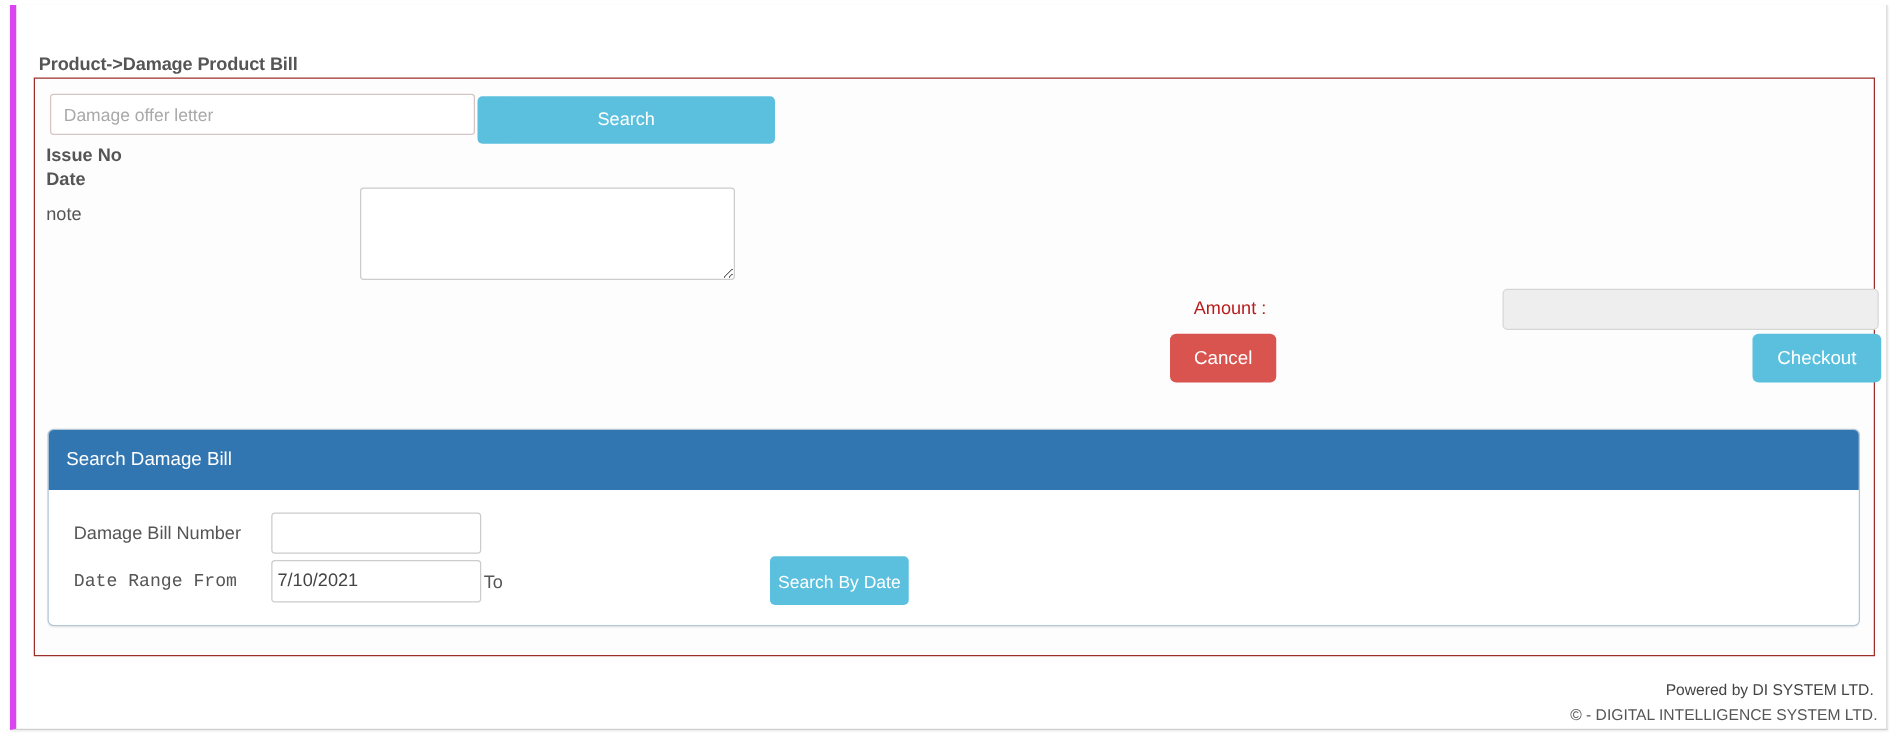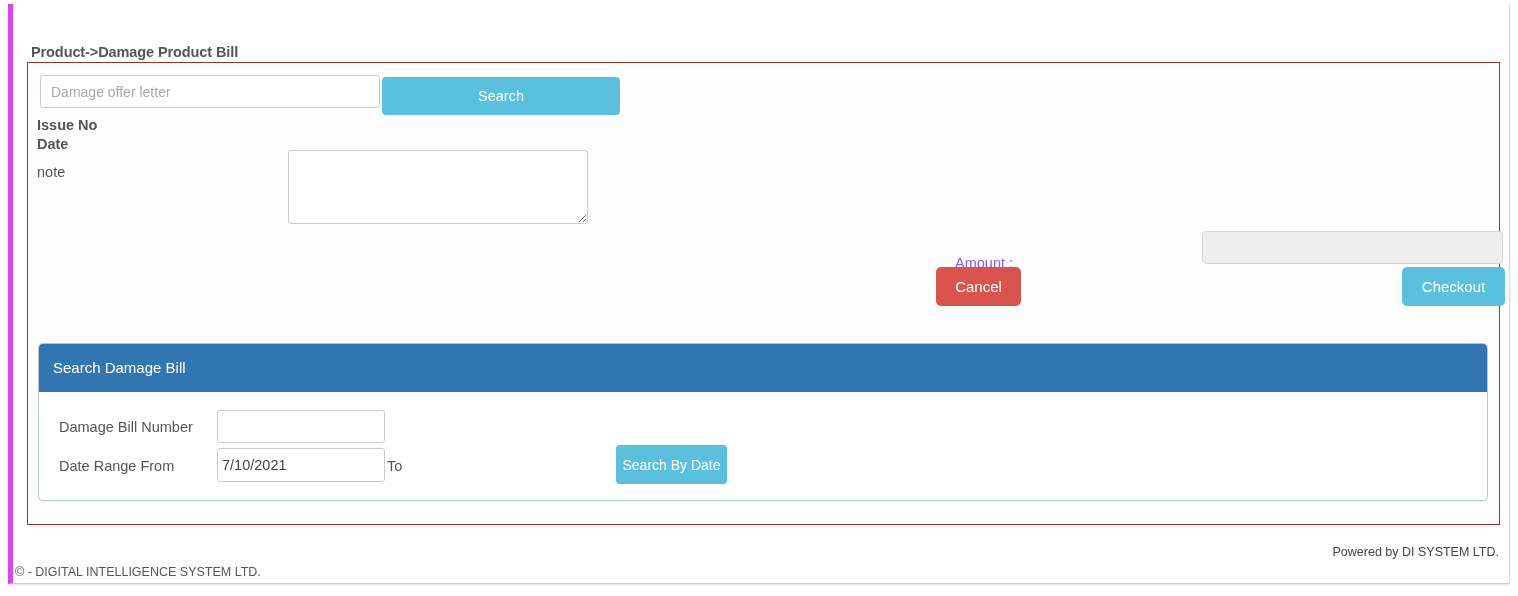--- a/index.html
+++ b/index.html
@@ -131,23 +131,22 @@
     outline: none;
     overflow: auto;
   }
 
   
   #label-amount {
     position: absolute;
     left: 927px;
     top: 176px;
     font-size: 14.5px;
-    color: #8b5cf6;
-    white-space: nowrap;
-    margin-top: 16px;
+    color: #b91c1c;
+    white-space: nowrap;
   }
 
   #amount-input {
     position: absolute;
     left: 1174px;
     top: 168px;
     width: 301px;
     height: 33px;
     box-sizing: border-box;
     border: 1px solid #d6d6d6;
@@ -248,20 +247,21 @@
     outline: none;
   }
 
   #label-date-range {
     position: absolute;
     left: 20px;
     top: 114px;
     font-size: 14.5px;
     color: #555555;
     white-space: nowrap;
+    font-family: Liberation Mono, monospace;
   }
 
   #date-from-input {
     position: absolute;
     left: 178px;
     top: 104px;
     width: 168px;
     height: 34px;
     box-sizing: border-box;
     border: 1px solid #cccccc;
@@ -324,24 +324,23 @@
     font-size: 12.5px;
     color: #444444;
     white-space: nowrap;
   }
 
   #copyright {
     position: absolute;
     left: 0;
     right: 16px;
     top: 565px;
-    text-align: left;
+    text-align: right;
     font-size: 12.5px;
     color: #555555;
-    padding-left: 15px;
   }
 </style>
 </head>
 <body>
 
 <div id="page-frame">
 
   <div id="page-title">Product-&gt;Damage Product Bill</div>
 
   <div id="damage-panel">

